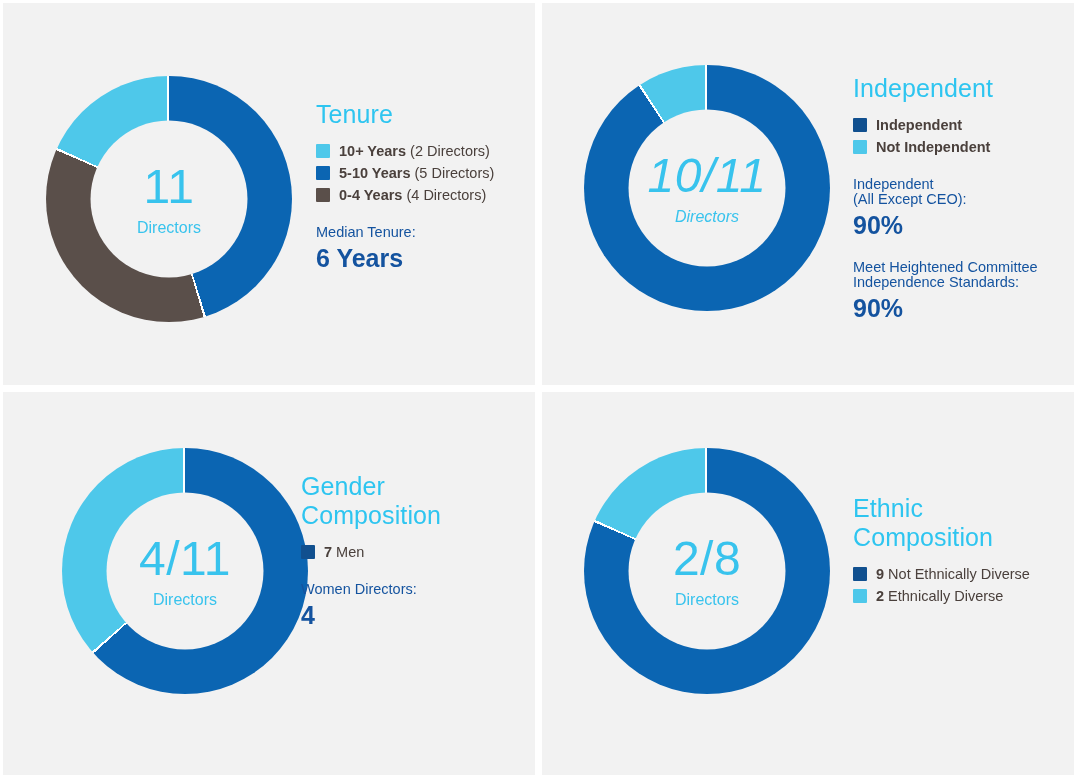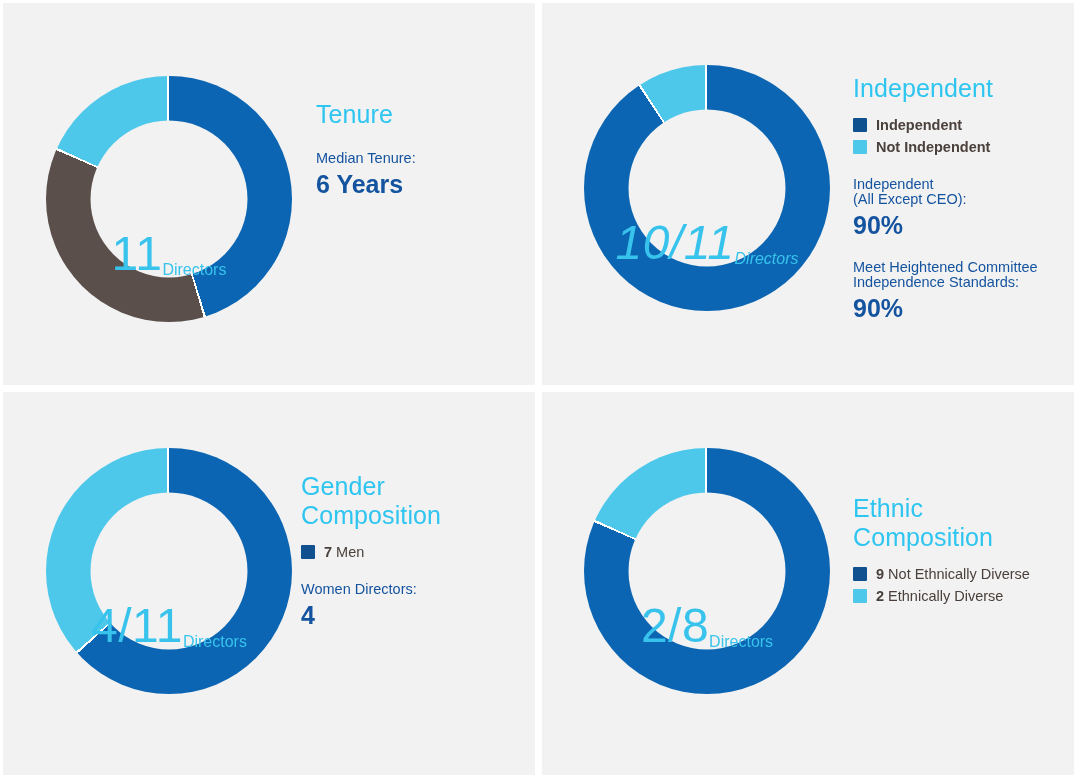--- a/index.html
+++ b/index.html
@@ -45,22 +45,22 @@
   .donut .hole {
     position: absolute;
     left: 50%;
     top: 50%;
     transform: translate(-50%, -50%);
     width: 157px;
     height: 157px;
     border-radius: 50%;
     background: #f2f2f2;
     display: flex;
-    flex-direction: row;
-    align-items: flex-end;
+    flex-direction: column;
+    align-items: center;
     justify-content: center;
   }
   .donut .hole .big {
     color: #38c3ed;
     font-size: 48px;
     line-height: 1;
     font-weight: 300;
     letter-spacing: 0.5px;
     white-space: nowrap;
   }
@@ -139,20 +139,34 @@
       <div class="donut" id="donut-tenure" style="background: conic-gradient(rgb(11, 101, 178) 0deg, rgb(11, 101, 178) 162.536deg, rgb(255, 255, 255) 162.536deg, rgb(255, 255, 255) 163.636deg, rgb(90, 79, 74) 163.636deg, rgb(90, 79, 74) 293.445deg, rgb(255, 255, 255) 293.445deg, rgb(255, 255, 255) 294.545deg, rgb(78, 200, 234) 294.545deg, rgb(78, 200, 234) 358.9deg, rgb(255, 255, 255) 358.9deg, rgb(255, 255, 255) 360deg);">
         <div class="hole">
           <div class="big">11</div>
           <div class="sub">Directors</div>
         </div>
       </div>
     </div>
 
     <div class="col" style="left:313px; top:97px; width:210px;">
       <h2 class="title">Tenure</h2>
+      <ul class="legend">
+          <li>
+            <span class="sw" style="background: rgb(78, 200, 234);"></span>
+            <span class="lbl"><b>10+ Years</b> (2 Directors)</span>
+          </li>
+          <li>
+            <span class="sw" style="background: rgb(11, 101, 178);"></span>
+            <span class="lbl"><b>5-10 Years</b> (5 Directors)</span>
+          </li>
+          <li>
+            <span class="sw" style="background: rgb(90, 79, 74);"></span>
+            <span class="lbl"><b>0-4 Years</b> (4 Directors)</span>
+          </li>
+        </ul>
       <div>
           <div class="stat">
             <div class="cap">Median Tenure:</div>
             <div class="val">6 Years</div>
           </div>
         </div>
     </div>
   </section>
 
   <section class="panel tr">
@@ -184,21 +198,21 @@
           </div>
           <div class="stat">
             <div class="cap">Meet Heightened Committee<br>Independence Standards:</div>
             <div class="val">90%</div>
           </div>
         </div>
     </div>
   </section>
 
   <section class="panel bl">
-    <div class="donut-wrap" style="left:43px; top:56px;">
+    <div class="donut-wrap" style="left:59px; top:56px;">
       <div class="donut" id="donut-gender" style="background: conic-gradient(rgb(11, 101, 178) 0deg, rgb(11, 101, 178) 227.991deg, rgb(255, 255, 255) 227.991deg, rgb(255, 255, 255) 229.091deg, rgb(78, 200, 234) 229.091deg, rgb(78, 200, 234) 358.9deg, rgb(255, 255, 255) 358.9deg, rgb(255, 255, 255) 360deg);">
         <div class="hole">
           <div class="big">4/11</div>
           <div class="sub">Directors</div>
         </div>
       </div>
     </div>
 
     <div class="col" style="left:298px; top:80px; width:210px;">
       <h2 class="title two-line">Gender<br>Composition</h2>

